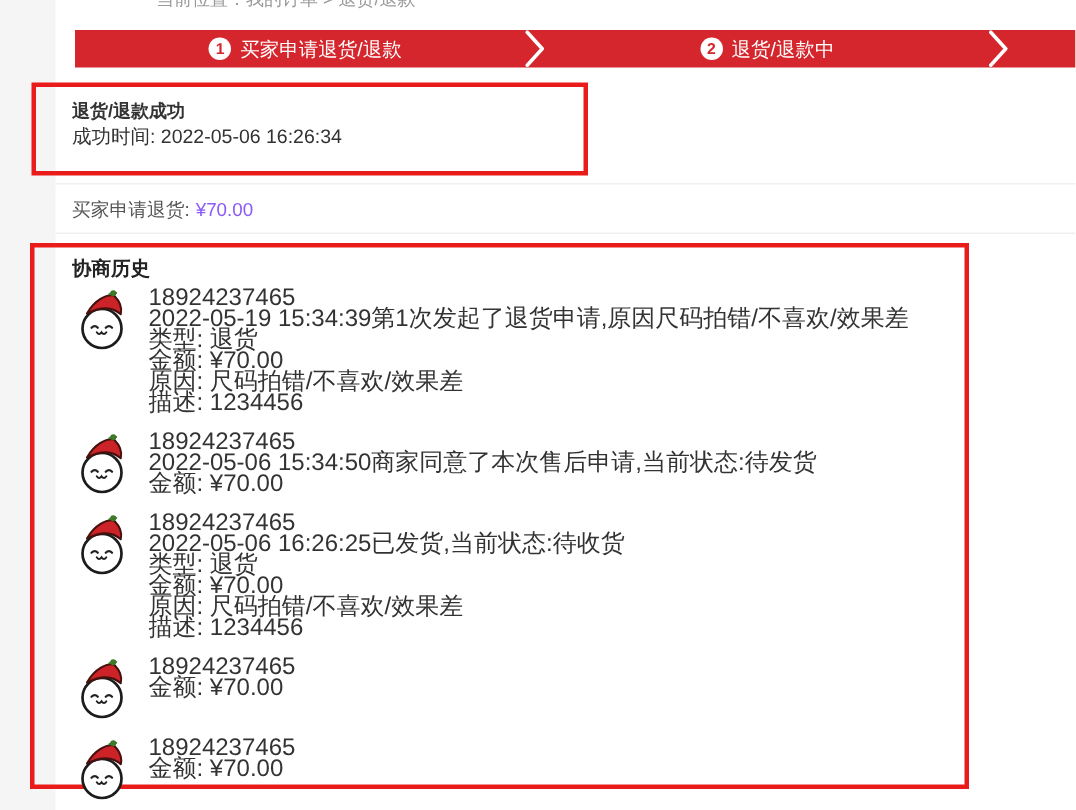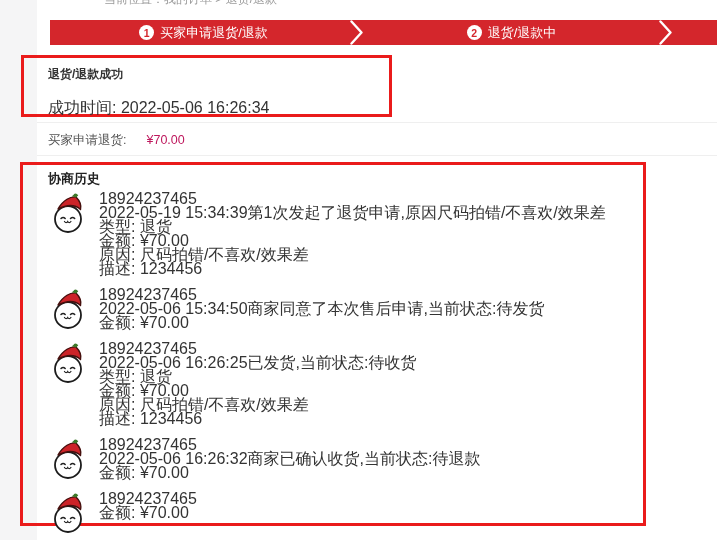--- a/index.html
+++ b/index.html
@@ -16,25 +16,25 @@
   .step-circle{width:15px;height:15px;border-radius:50%;background:#fff;color:#d4262c;
     font-size:10.5px;font-weight:bold;display:flex;align-items:center;justify-content:center;}
   .step-label{color:#fff;font-size:13px;white-space:nowrap;}
   .chevron{position:absolute;top:0;height:25px;width:14px;}
   .chev1{left:300px;} .chev2{left:609px;}
   
   .ann-box{position:absolute;border:3px solid #ea1b1b;background:transparent;pointer-events:none;}
   .ann-status{left:21px;top:55px;width:365px;height:56px;}
   .ann-history{left:20px;top:162px;width:620px;height:358px;}
   .status-title{position:absolute;left:48px;top:66px;font-size:12px;font-weight:bold;color:#333;}
-  .status-time{position:absolute;left:48px;top:98px;font-size:16px;color:#333;}
+  .status-time{position:absolute;left:48px;top:82px;font-size:13px;color:#333;}
   .divider{position:absolute;left:37px;width:680px;height:1px;background:#efefef;}
   .div1{top:122px;} .div2{top:155px;}
   .refund-row{position:absolute;left:48px;top:132px;font-size:12.5px;color:#555;}
-  .refund-amount{color:#be185d;margin-left:20px;}
+  .refund-amount{color:#8b5cf6;margin-left:4px;}
   .history-title{position:absolute;left:48px;top:170px;font-size:13px;font-weight:bold;color:#222;}
   .history-list{position:absolute;left:50px;top:192px;width:575px;}
   .entry{display:flex;gap:11px;margin-bottom:12px;}
   .avatar{flex:0 0 38px;width:38px;height:42px;}
   .entry-text{font-size:16px;line-height:14px;color:#333;}
   .entry-line{white-space:nowrap;}
 </style>
 </head>
 <body>
 
@@ -139,21 +139,20 @@
       <circle cx="18" cy="27" r="13" fill="#ffffff" stroke="#1c1c1c" stroke-width="1.8"></circle>
       <path d="M8 17 C 13 8, 21 4, 26 5 C 30 9, 31.5 13.5, 30.5 17.5 C 24 11.5, 15 13.5, 8 17 Z" fill="#cc2328" stroke="#46100e" stroke-width="1.4" stroke-linejoin="round"></path>
       <circle cx="25.5" cy="3.5" r="2" fill="#3d7a2a"></circle>
       <path d="M22.5 4.5 q2.5 -2.5 5.5 -1" fill="none" stroke="#3d7a2a" stroke-width="1.2"></path>
       <path d="M11 26.5 q2.2 -2.2 4.2 0" fill="none" stroke="#222" stroke-width="1.5" stroke-linecap="round"></path>
       <path d="M20.5 26.5 q2.2 -2.2 4.2 0" fill="none" stroke="#222" stroke-width="1.5" stroke-linecap="round"></path>
       <path d="M14.5 29.5 q1.6 2.4 3.2 0 q1.6 2.4 3.2 0" fill="none" stroke="#222" stroke-width="1.3" stroke-linecap="round"></path>
     </svg>
     <div class="entry-text">
       <div class="entry-line">18924237465</div>
-    <div class="entry-line">2022-05-06 16:26:32商家已确认收货,当前状态:待退款</div>
           <div class="entry-line">金额: ¥70.00</div>
         </div>
   </div>
 
   <div class="entry">
     <svg class="avatar" viewBox="0 0 38 42">
       <circle cx="18" cy="27" r="13" fill="#ffffff" stroke="#1c1c1c" stroke-width="1.8"></circle>
       <path d="M8 17 C 13 8, 21 4, 26 5 C 30 9, 31.5 13.5, 30.5 17.5 C 24 11.5, 15 13.5, 8 17 Z" fill="#cc2328" stroke="#46100e" stroke-width="1.4" stroke-linejoin="round"></path>
       <circle cx="25.5" cy="3.5" r="2" fill="#3d7a2a"></circle>
       <path d="M22.5 4.5 q2.5 -2.5 5.5 -1" fill="none" stroke="#3d7a2a" stroke-width="1.2"></path>

